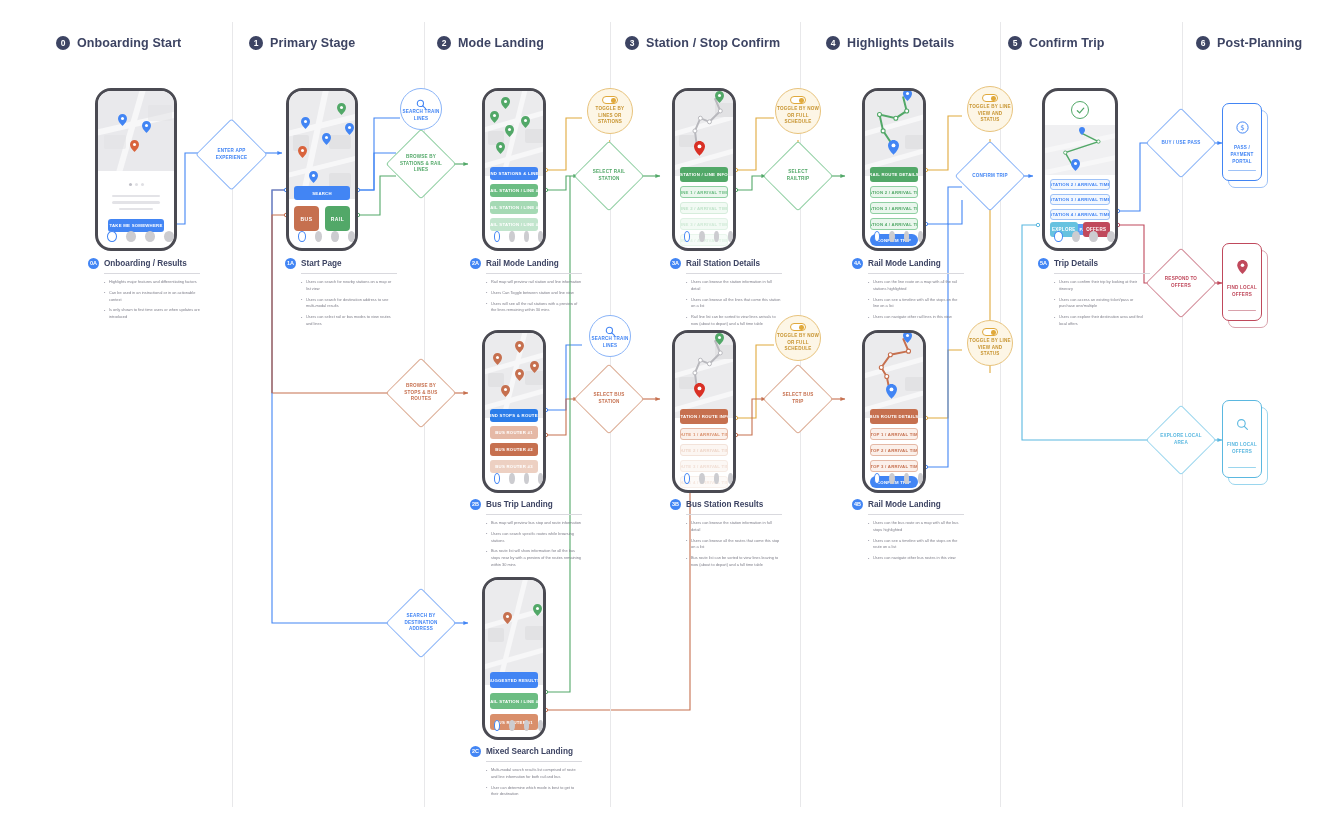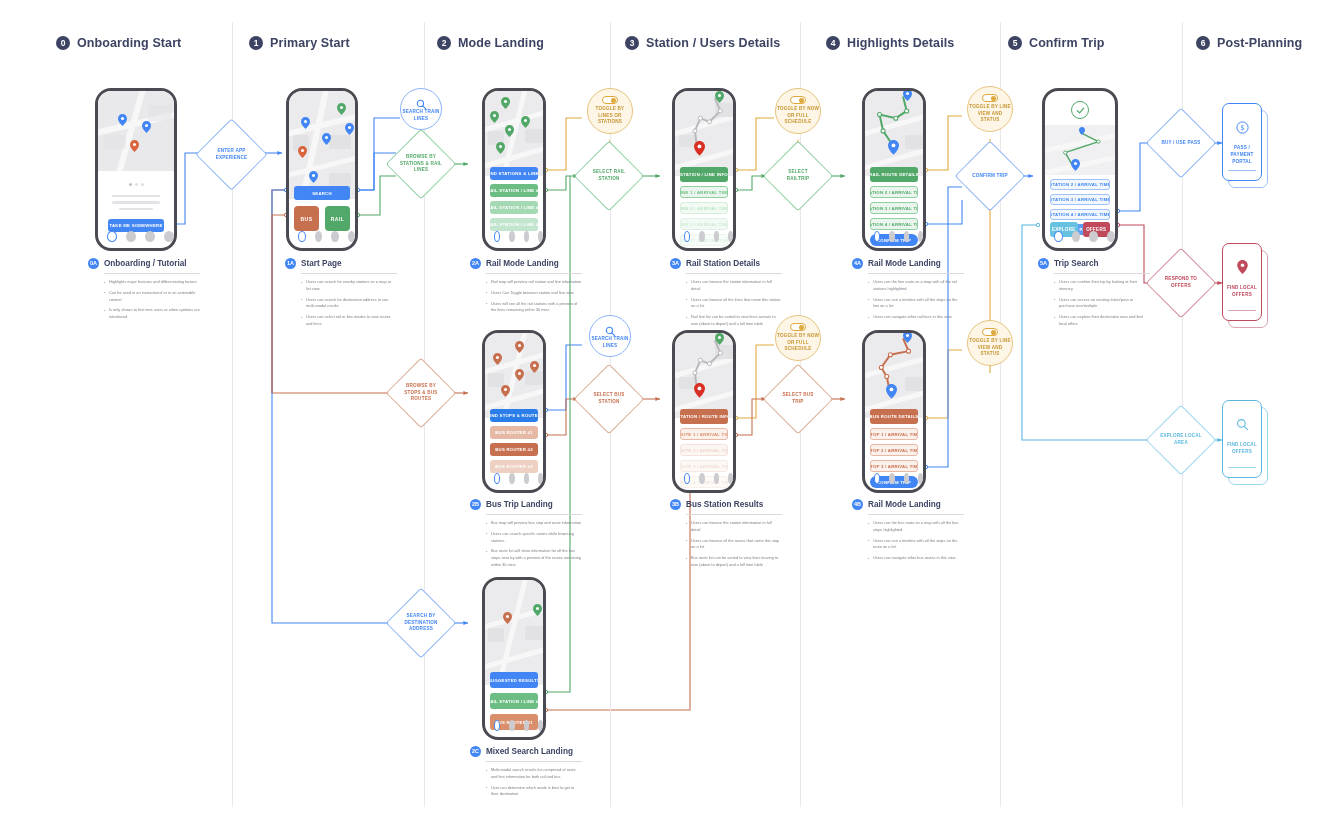--- a/index.html
+++ b/index.html
@@ -219,29 +219,29 @@
   <div class="col-sep" style="left:800px;height:785px;"></div>
   <div class="col-sep" style="left:1000px;height:785px;"></div>
   <div class="col-sep" style="left:1182px;height:785px;"></div>
 
   <div class="col-head" style="left:56px;">
     <span class="num">0</span>
     <span class="ttl">Onboarding Start</span>
   </div>
   <div class="col-head" style="left:249px;">
     <span class="num">1</span>
-    <span class="ttl">Primary Start</span>
+    <span class="ttl">Primary Stage</span>
   </div>
   <div class="col-head" style="left:437px;">
     <span class="num">2</span>
     <span class="ttl">Mode Landing</span>
   </div>
   <div class="col-head" style="left:625px;">
     <span class="num">3</span>
-    <span class="ttl">Station / Users Details</span>
+    <span class="ttl">Station / Stop Confirm</span>
   </div>
   <div class="col-head" style="left:826px;">
     <span class="num">4</span>
     <span class="ttl">Highlights Details</span>
   </div>
   <div class="col-head" style="left:1008px;">
     <span class="num">5</span>
     <span class="ttl">Confirm Trip</span>
   </div>
   <div class="col-head" style="left:1196px;">
@@ -821,21 +821,21 @@
       </span>
       <span class="cl" style="color:#5bb8e0;">FIND LOCAL OFFERS</span>
       <span class="ln" style="bottom:9px;background:#9ad6ee;"></span>
     </div>
   </div>
 
   <div id="annotations">
       <div class="anno" style="left: 88px; top: 258px;">
         <div class="hd">
           <span class="bdg">0A</span>
-          <span class="t">Onboarding / Tutorial</span>
+          <span class="t">Onboarding / Results</span>
         </div>
         <div class="rule"></div>
         <ul>
           <li>Highlights major features and differentiating factors</li>
           <li>Can be used in an instructional or in an actionable context</li>
           <li>Is only shown to first time users or when updates are introduced</li>
         </ul>
       </div>
       <div class="anno" style="left: 285px; top: 258px;">
         <div class="hd">
@@ -928,21 +928,21 @@
         <div class="rule"></div>
         <ul>
           <li>Users can the bus route on a map with all the bus stops highlighted</li>
           <li>Users can see a timeline with all the stops on the route on a list</li>
           <li>Users can navigate other bus routes in this view</li>
         </ul>
       </div>
       <div class="anno" style="left: 1038px; top: 258px;">
         <div class="hd">
           <span class="bdg">5A</span>
-          <span class="t">Trip Search</span>
+          <span class="t">Trip Details</span>
         </div>
         <div class="rule"></div>
         <ul>
           <li>Users can confirm their trip by looking at their itinerary</li>
           <li>Users can access an existing ticket/pass or purchase one/multiple</li>
           <li>Users can explore their destination area and find local offers</li>
         </ul>
       </div>
     </div>
 

